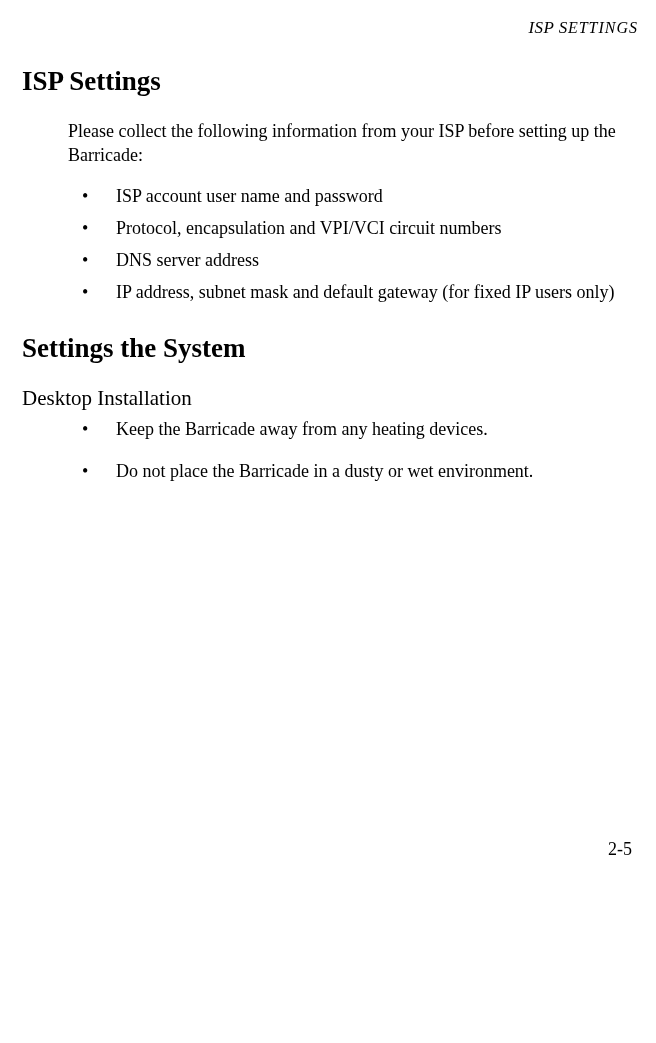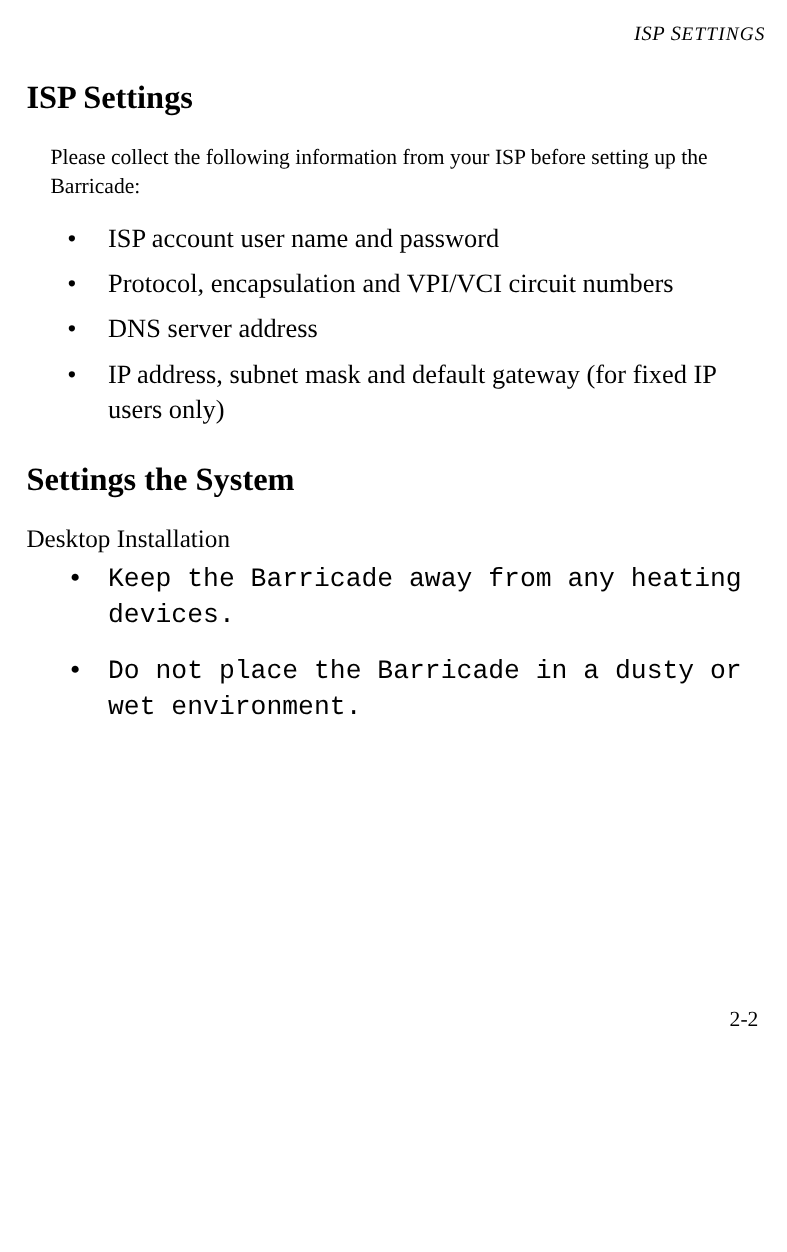--- a/index.html
+++ b/index.html
@@ -35,49 +35,48 @@
     letter-spacing: 1px;
     font-size: 16px;
   }
   h1.section {
     font-family: Garamond, "Times New Roman", serif;
     font-weight: bold;
     font-size: 27px;
     margin: 0 0 22px 0;
   }
   .body-indent {
-    margin-left: 20px;
+    margin-left: 46px;
     margin-right: 0;
   }
   p.para {
     font-size: 18px;
     line-height: 1.35;
     margin: 0 0 16px 0;
   }
   ul.bullets {
     list-style: none;
     padding: 0;
     margin: 0 0 28px 0;
   }
   ul.bullets li {
-    font-size: 22px;
+    font-size: 18px;
     line-height: 1.35;
     padding-left: 48px;
     position: relative;
     margin-bottom: 8px;
   }
   ul.bullets li::before {
     content: "•";
     position: absolute;
     left: 14px;
     top: 0;
   }
   ul.bullets.spaced li {
     margin-bottom: 18px;
-    font-family: Liberation Mono, monospace;
   }
   h2.subsection {
     font-family: Garamond, "Times New Roman", serif;
     font-weight: normal;
     font-size: 21px;
     margin: 14px 0 6px 0;
   }
   .page-number {
     position: absolute;
     bottom: 26px;
@@ -110,15 +109,15 @@
 
   <h2 class="subsection">Desktop Installation</h2>
 
   <div class="body-indent">
     <ul class="bullets spaced">
       <li>Keep the Barricade away from any heating devices.</li>
       <li>Do not place the Barricade in a dusty or wet environment.</li>
     </ul>
   </div>
 
-  <div class="page-number">2-2</div>
+  <div class="page-number">2-5</div>
 
 </div>
 
 </body></html>

